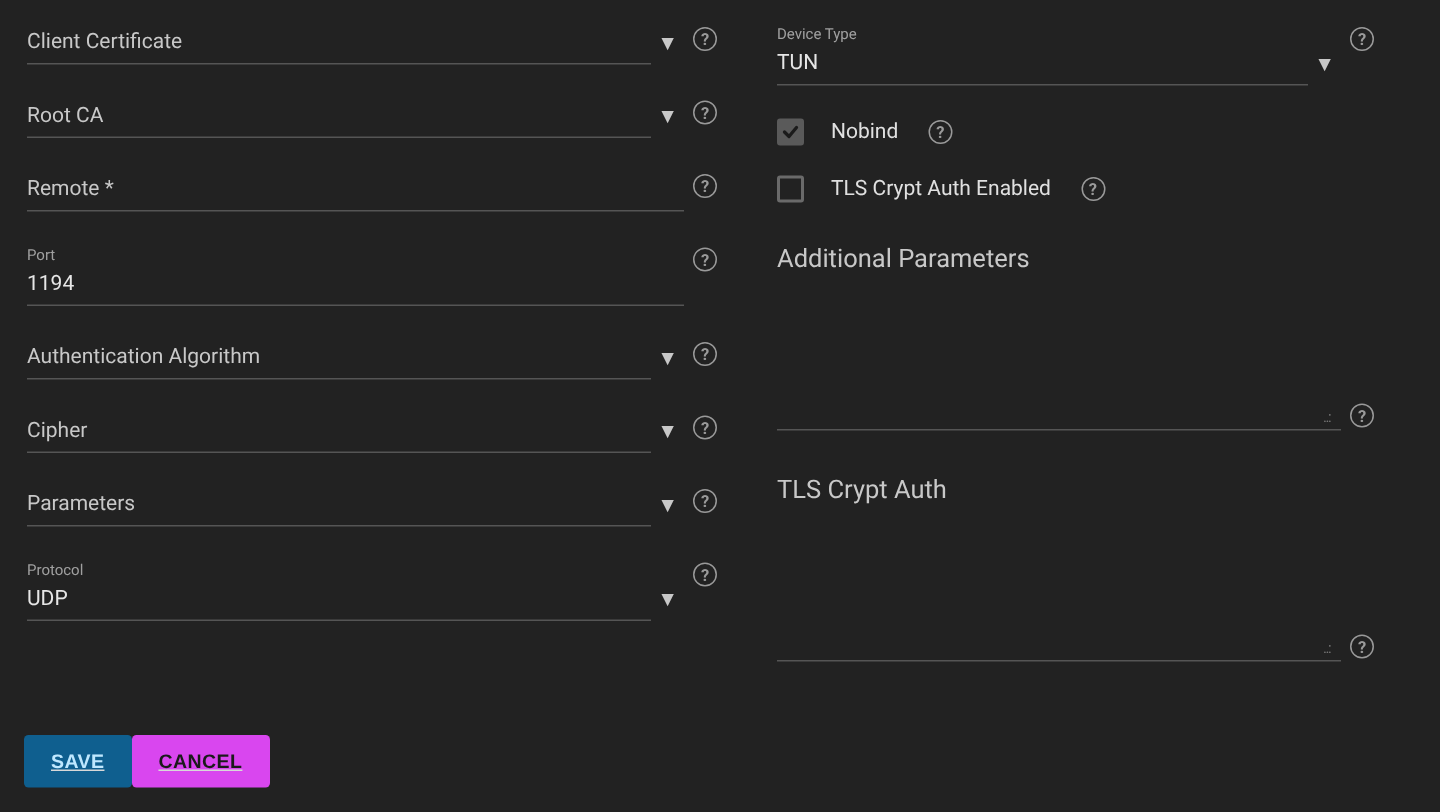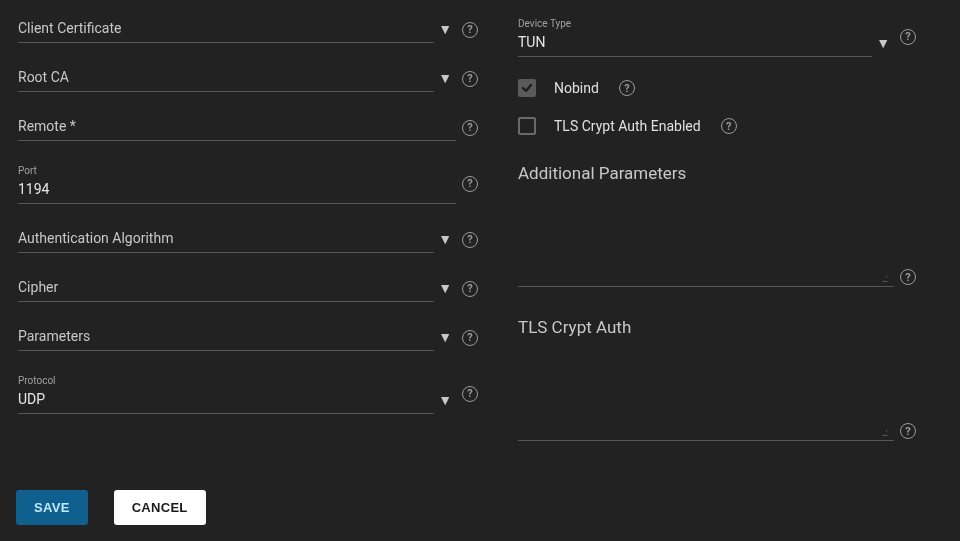--- a/index.html
+++ b/index.html
@@ -23,21 +23,21 @@
     flex-direction: column;
   }
   .col-right { flex: 0 0 398px; }
 
   .field {
     position: relative;
     margin-bottom: 24px;
   }
   .field-line {
     display: flex;
-    align-items: center;
+    align-items: flex-start;
   }
   .field-body {
     flex: 1;
     border-bottom: 1px solid #555;
     padding-bottom: 4px;
     position: relative;
   }
   .field-label-small {
     font-size: 10px;
     color: #a0a0a0;
@@ -126,37 +126,38 @@
     font-size: 10px;
     line-height: 10px;
     letter-spacing: -1px;
   }
 
   .footer {
     position: absolute;
     left: 16px;
     bottom: 16px;
     display: flex;
-    gap: 26px;
+    gap: 0;
+    text-decoration: underline;
   }
   .btn {
     border: none;
     padding: 10px 18px;
     border-radius: 3px;
     font-size: 13px;
     font-weight: 700;
     letter-spacing: 0.3px;
     cursor: pointer;
   }
   .btn-save {
     background: #0f5f8f;
     color: #bfe8ff;
   }
   .btn-cancel {
-    background: #ffffff;
+    background: #d946ef;
     color: #1a1a1a;
   }
 </style>
 </head>
 <body>
 
 <div class="form-wrap">
 
   <div class="col">
     <div class="field">

